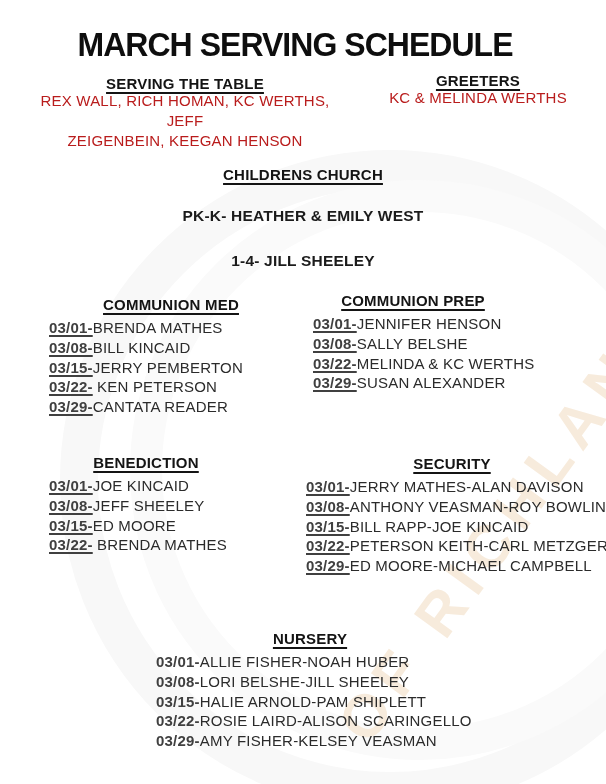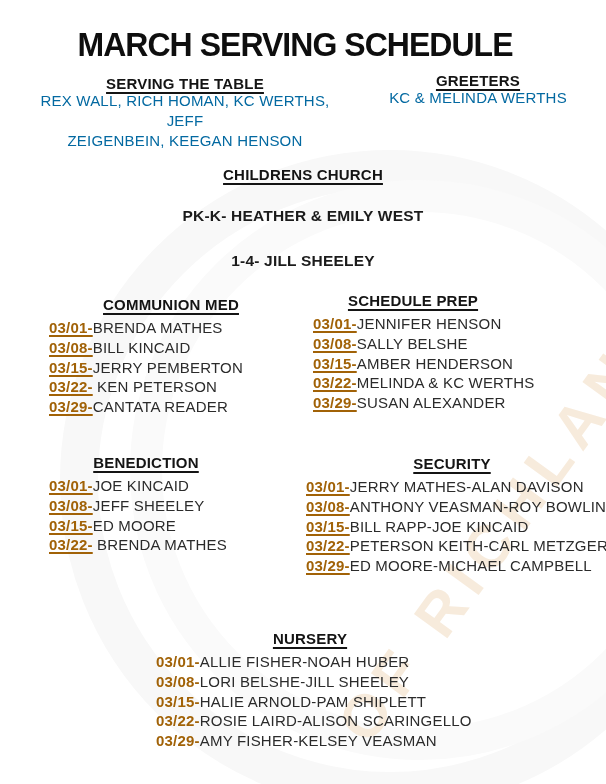--- a/index.html
+++ b/index.html
@@ -33,36 +33,36 @@
     transform:scaleX(0.94);
   }
   h2.h {
     margin:0; font-size:15px; font-weight:bold; line-height:15px;
     color:#141414; letter-spacing:0.2px;
     text-decoration:underline;
     text-decoration-thickness:1.5px;
     text-underline-offset:3px;
   }
   .center { text-align:center; }
-  .names-line { font-size:15px; line-height:20px; color:#0369a1; letter-spacing:0.2px; }
+  .names-line { font-size:15px; line-height:20px; color:#b91c1c; letter-spacing:0.2px; }
   .bold-line  { font-size:15.5px; line-height:20.5px; font-weight:bold; color:#1b1b1b; letter-spacing:0.2px;margin-top:24px; }
   .block-serving  { left:25px;  top:76px;  width:320px; }
   .block-greeters { left:378px; top:73px;  width:200px; }
   .block-serving  h2.h, .block-greeters h2.h { }
   .block-childrens{ left:0;     top:167px; width:606px; }
   .block-childrens h2.h { margin-bottom:5px; }
   
   .roster { width:max-content;margin-left:10px; }
   .roster h2.h {
     position:relative; width:max-content;
     transform:translateX(-50%);
     margin-bottom:6px;
   }
   .row { font-size:15px; line-height:19.8px; white-space:pre; color:#2b2b2b; letter-spacing:0.2px; }
-  .date { font-weight:bold; color:#a16207; }
+  .date { font-weight:bold; color:#404040; }
   .u .date {
     text-decoration:underline;
     text-decoration-thickness:1.5px;
     text-underline-offset:2px;
   }
   .pos-med  { left:39px;  top:297px; }
   .pos-med  h2.h { left:122px; }
   .pos-prep { left:303px; top:293px; }
   .pos-prep h2.h { left:100px; }
   .pos-ben  { left:39px;  top:455px; }
@@ -105,24 +105,23 @@
   <section class="layer roster pos-med u">
     <h2 class="h">COMMUNION MED</h2>
     <div class="row"><span class="date">03/01-</span><span class="nm">BRENDA MATHES</span></div>
     <div class="row"><span class="date">03/08-</span><span class="nm">BILL KINCAID</span></div>
     <div class="row"><span class="date">03/15-</span><span class="nm">JERRY PEMBERTON</span></div>
     <div class="row"><span class="date">03/22-</span><span class="nm"> KEN PETERSON</span></div>
     <div class="row"><span class="date">03/29-</span><span class="nm">CANTATA READER</span></div>
   </section>
 
   <section class="layer roster pos-prep u">
-    <h2 class="h">SCHEDULE PREP</h2>
+    <h2 class="h">COMMUNION PREP</h2>
     <div class="row"><span class="date">03/01-</span><span class="nm">JENNIFER HENSON</span></div>
     <div class="row"><span class="date">03/08-</span><span class="nm">SALLY BELSHE</span></div>
-    <div class="row"><span class="date">03/15-</span><span class="nm">AMBER HENDERSON</span></div>
     <div class="row"><span class="date">03/22-</span><span class="nm">MELINDA &amp; KC WERTHS</span></div>
     <div class="row"><span class="date">03/29-</span><span class="nm">SUSAN ALEXANDER</span></div>
   </section>
 
   <section class="layer roster pos-ben u">
     <h2 class="h">BENEDICTION</h2>
     <div class="row"><span class="date">03/01-</span><span class="nm">JOE KINCAID</span></div>
     <div class="row"><span class="date">03/08-</span><span class="nm">JEFF SHEELEY</span></div>
     <div class="row"><span class="date">03/15-</span><span class="nm">ED MOORE</span></div>
     <div class="row"><span class="date">03/22-</span><span class="nm"> BRENDA MATHES</span></div>

